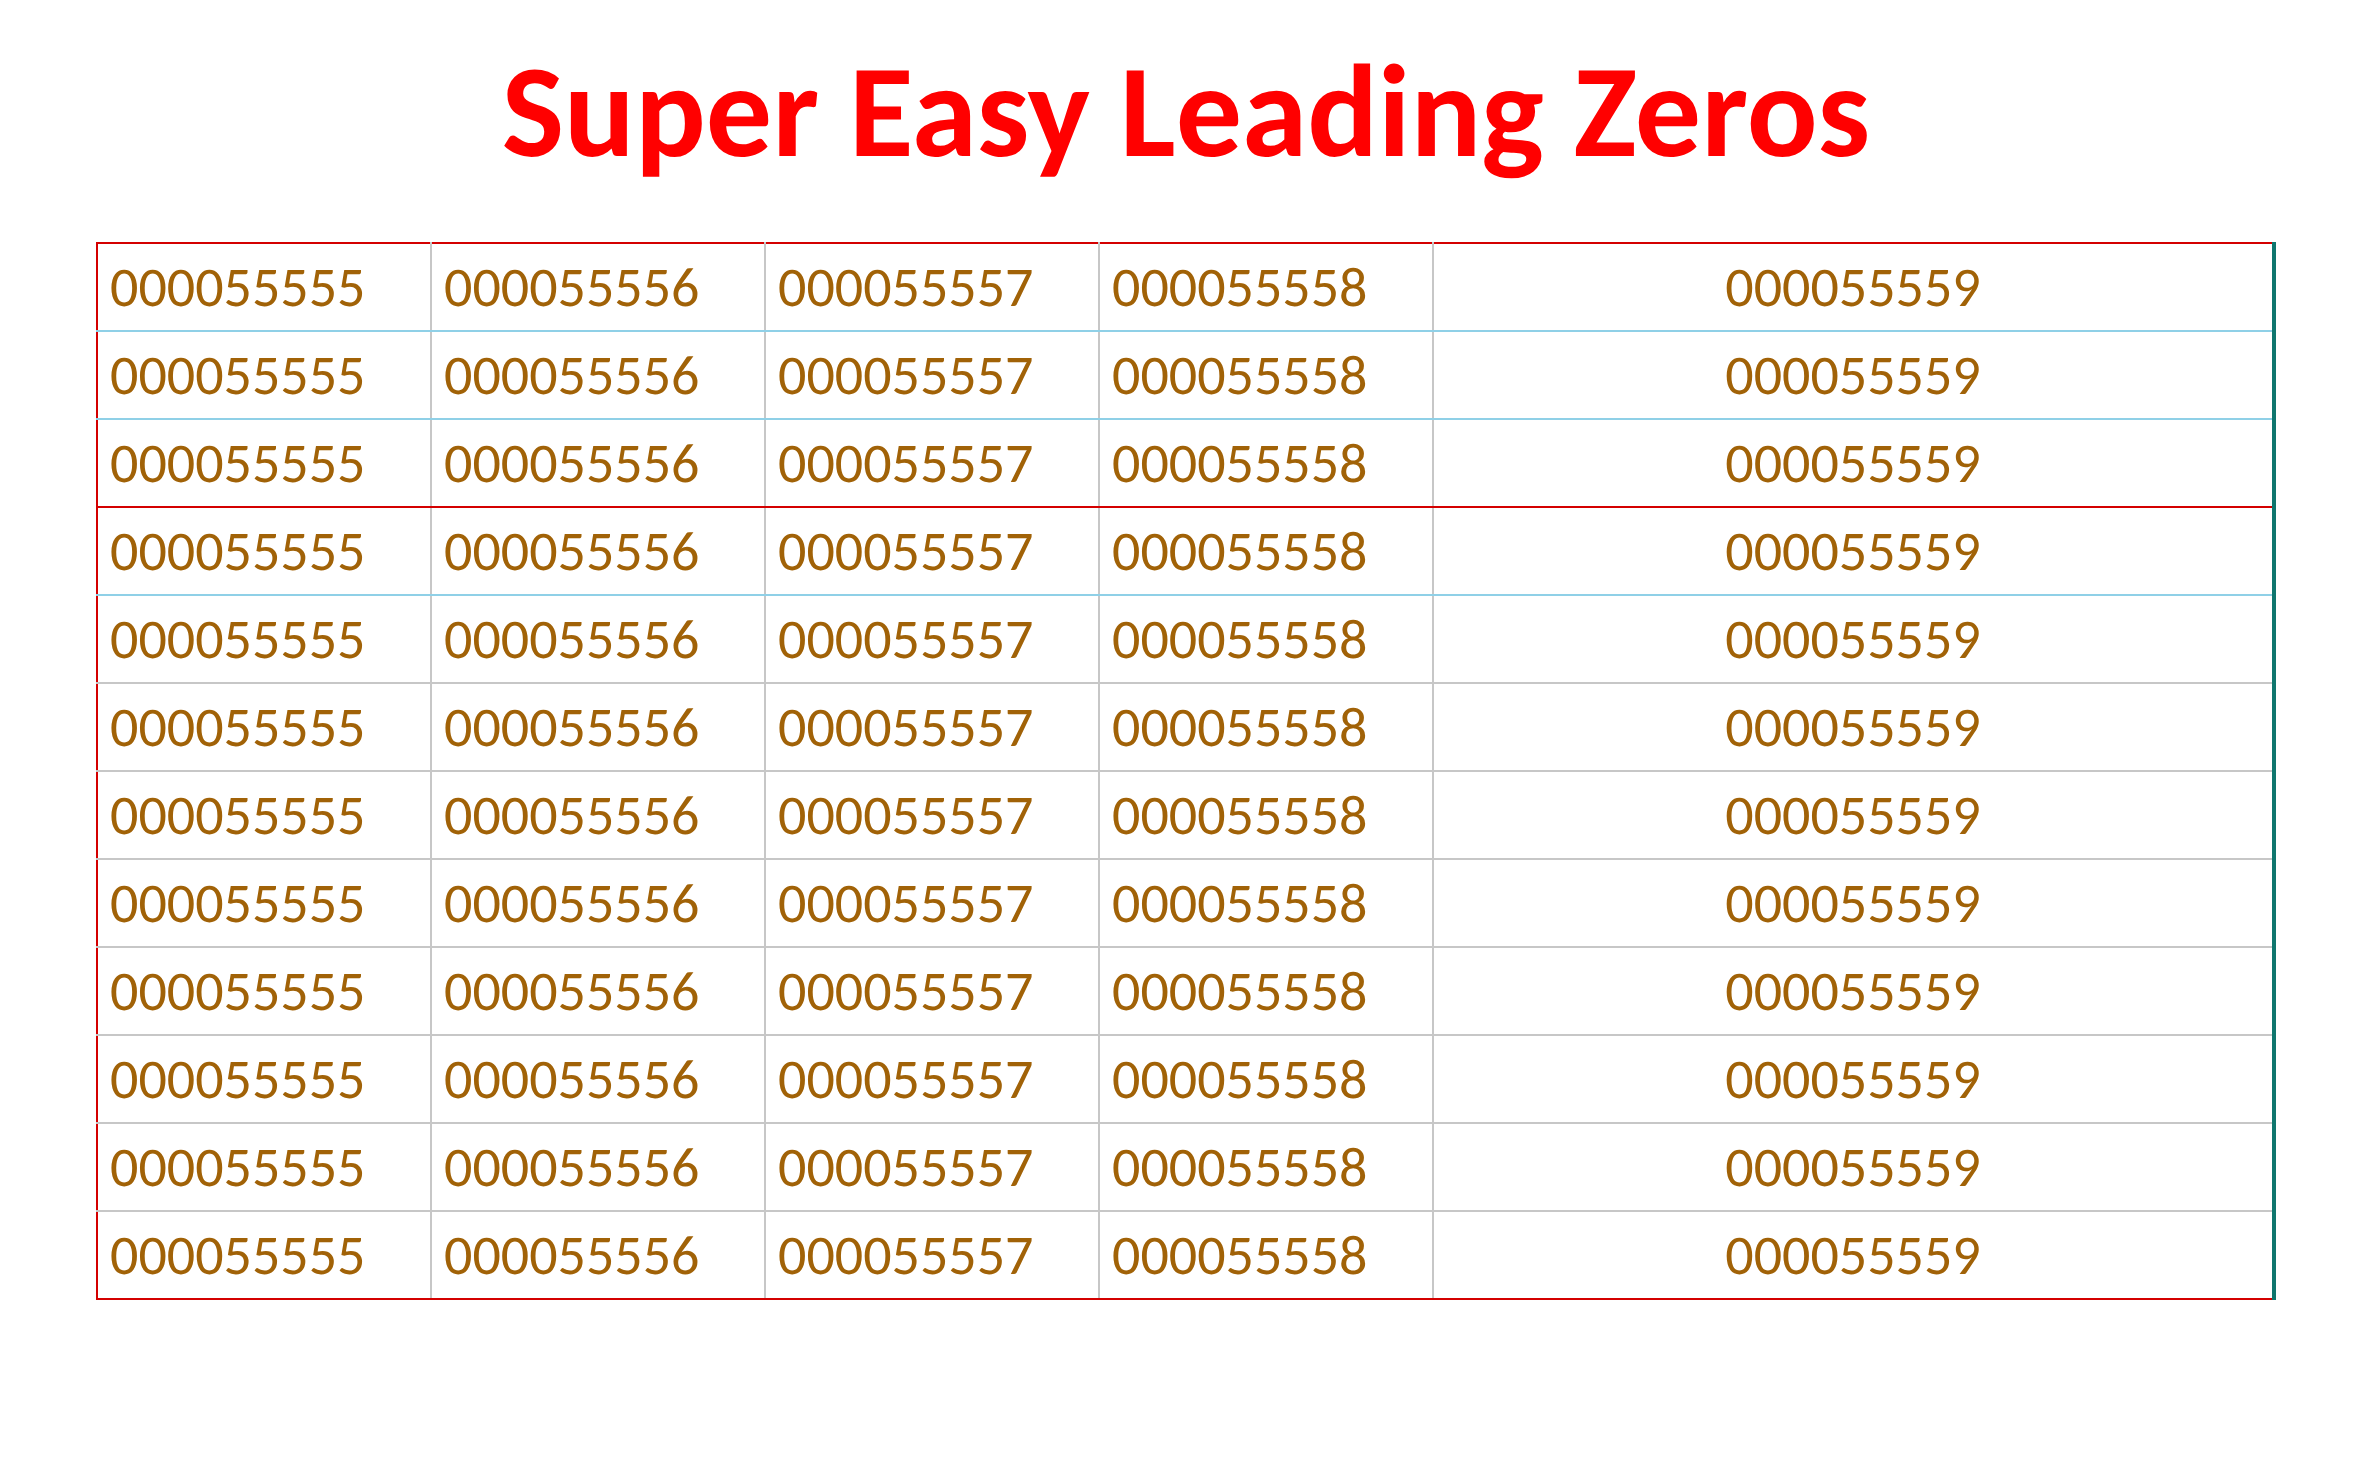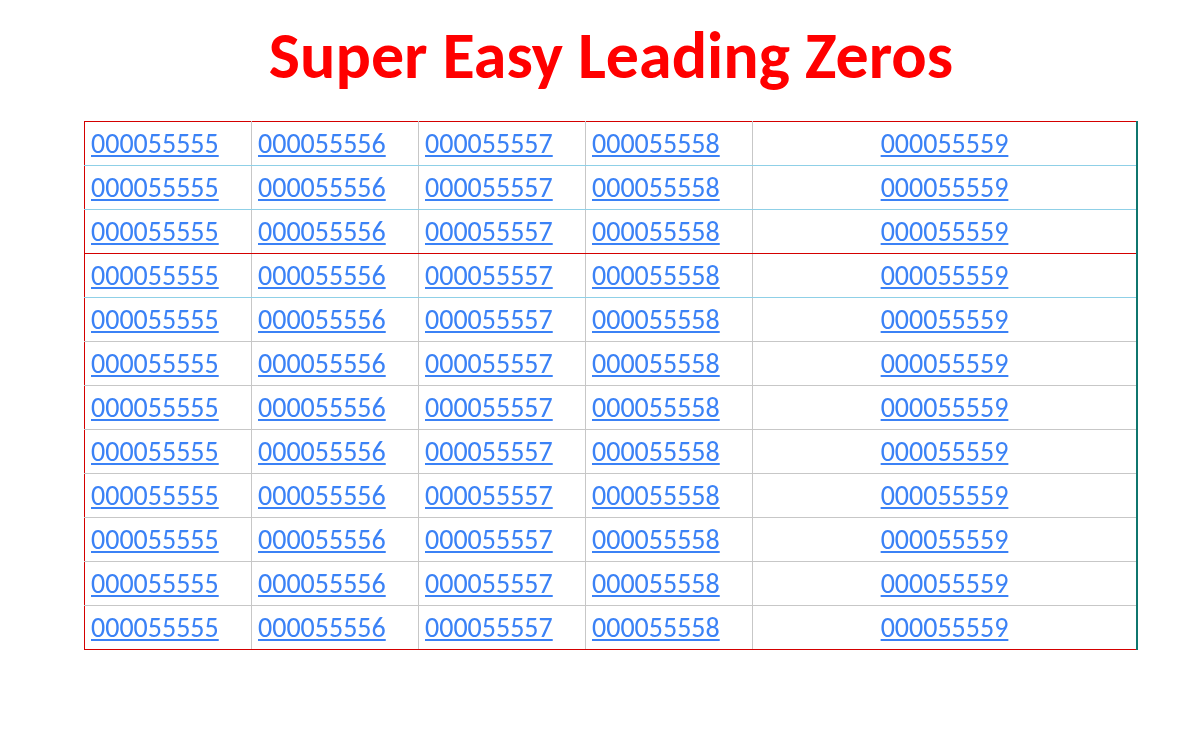--- a/index.html
+++ b/index.html
@@ -9,49 +9,47 @@
     height: 732px;
     background: #ffffff;
     font-family: Calibri, "Segoe UI", Arial, sans-serif;
     overflow: hidden;
   }
   .page {
     width: 100%;
     height: 100%;
     box-sizing: border-box;
     padding-top: 20px;
-    padding-left: 36px;
   }
   .title {
     text-align: center;
     color: #ff0000;
     font-weight: 700;
     font-size: 66px;
     margin: 0 0 28px 0;
     line-height: 1.1;
   }
   .grid-wrap {
     margin: 0 48px;
   }
   table.grid {
     border-collapse: collapse;
     width: 100%;
     table-layout: fixed;
   }
   table.grid td {
     border: 1px solid #c7c7c7;
     font-size: 28px;
-    color: #3b82f6;
+    color: #a16207;
     height: 44px;
     padding: 0 6px;
     white-space: nowrap;
     overflow: hidden;
     box-sizing: border-box;
     vertical-align: middle;
-    text-decoration: underline;
   }
   
   col.narrow { width: 167px; }
   col.wide   { width: auto; }
   
   td.left   { text-align: left; }
   td.center { text-align: center; }
   
   table.grid td.first-col { border-left: 1px solid #d40000; }
   table.grid td.last-col  { border-right: 2px solid #0f766e; }

